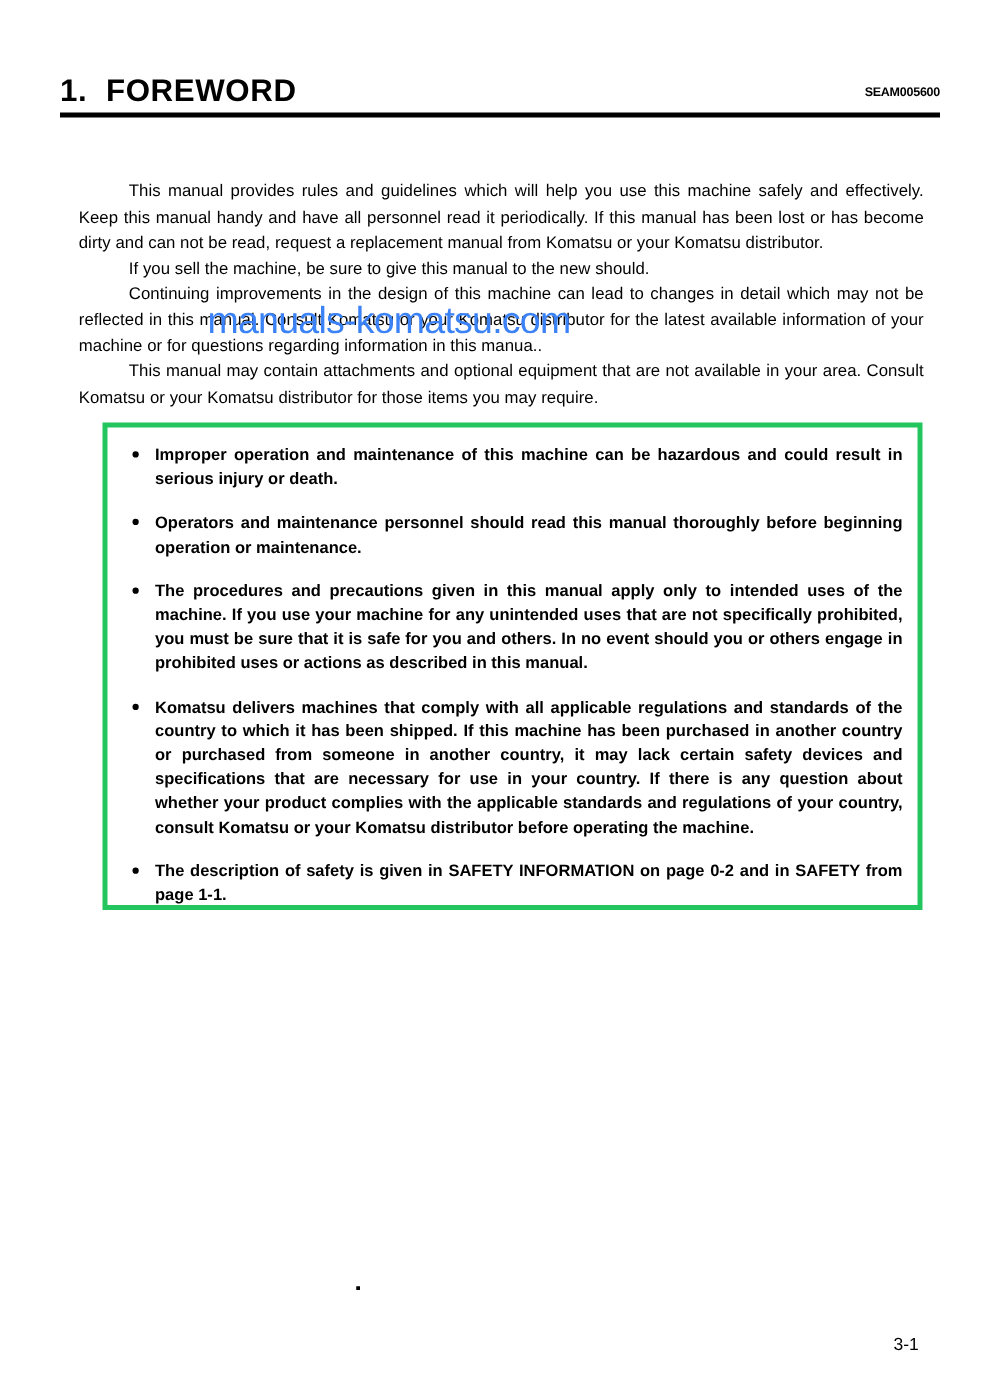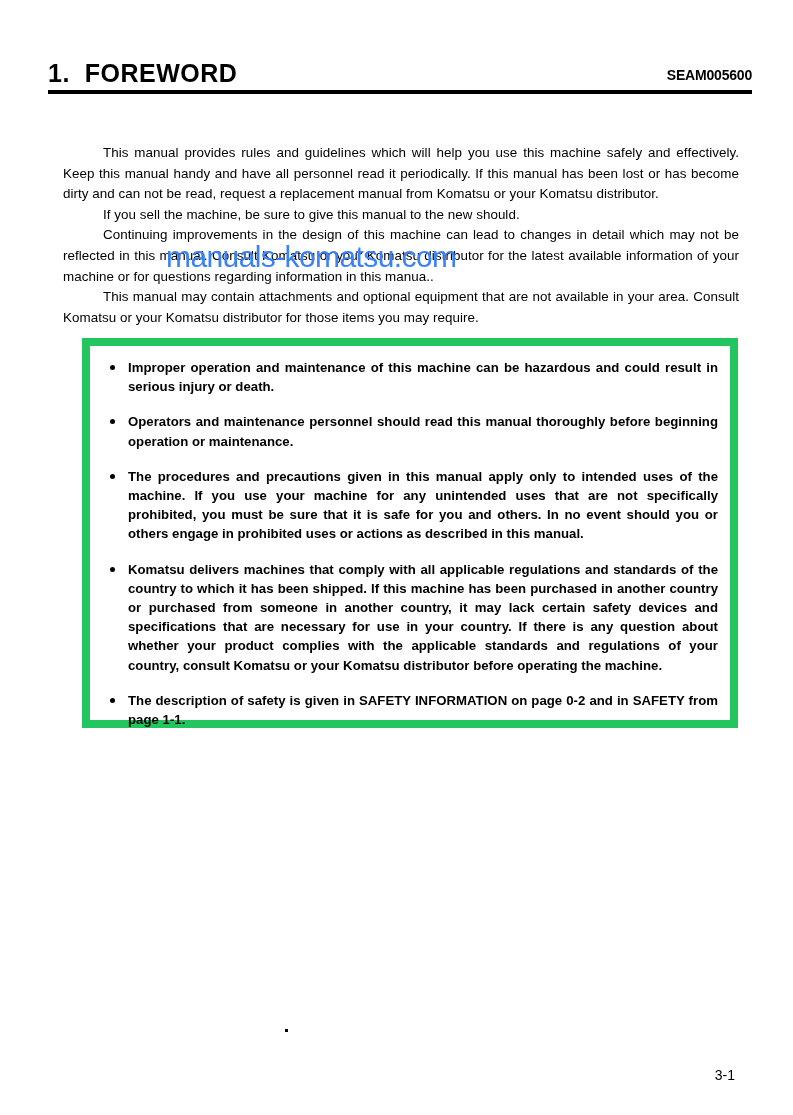--- a/index.html
+++ b/index.html
@@ -34,21 +34,21 @@
     font-size: 25px;
     font-weight: bold;
     letter-spacing: 0.5px;
     line-height: 30px;
     white-space: pre;
   }
   .header-code {
     position: absolute;
     right: 0px;
     top: 8px;
-    font-size: 14px;
+    font-size: 10px;
     font-weight: bold;
     letter-spacing: -0.2px;
     line-height: 18px;
     white-space: pre;
   }
   .header-rule {
     position: absolute;
     left: 0px;
     top: 32px;
     width: 704px;
@@ -86,21 +86,21 @@
     pointer-events: none;
   }
 
   
   .warning-box {
     position: absolute;
     left: 82px;
     top: 338px;
     width: 656px;
     height: 390px;
-    border: 8px solid #22c55e;
+    border: 4px solid #22c55e;
     box-sizing: border-box;
   }
   .warning-legend {
     position: absolute;
     left: 82px;
     top: 326px;
     width: 656px;
     height: 24px;
     display: flex;
     align-items: center;

